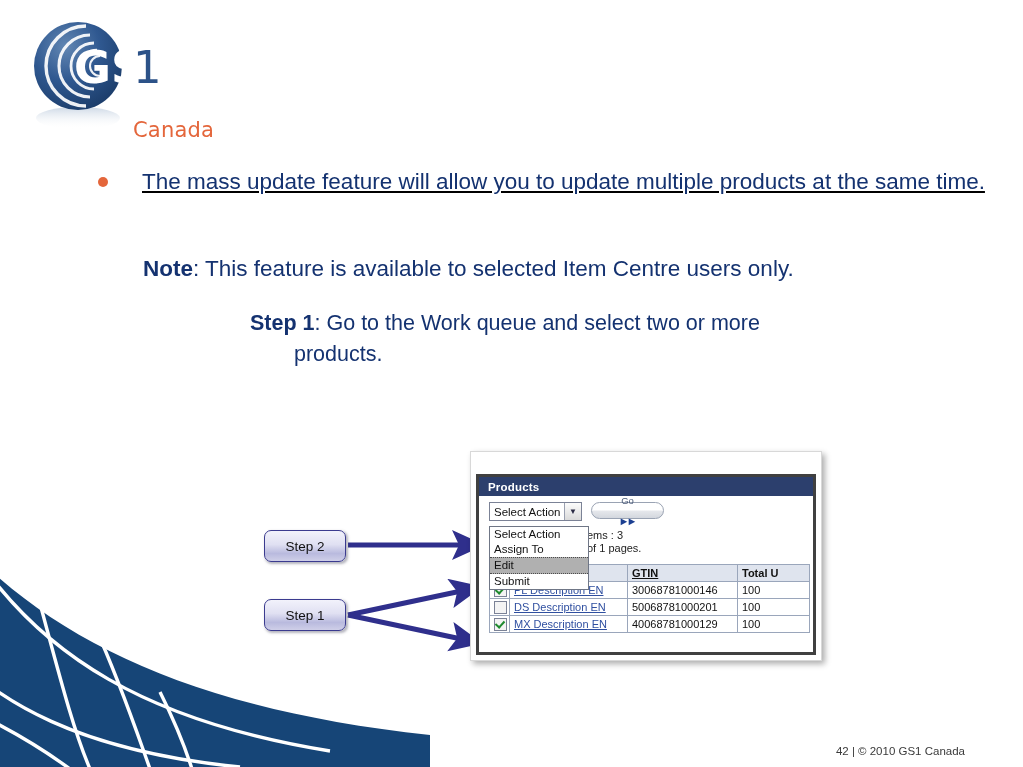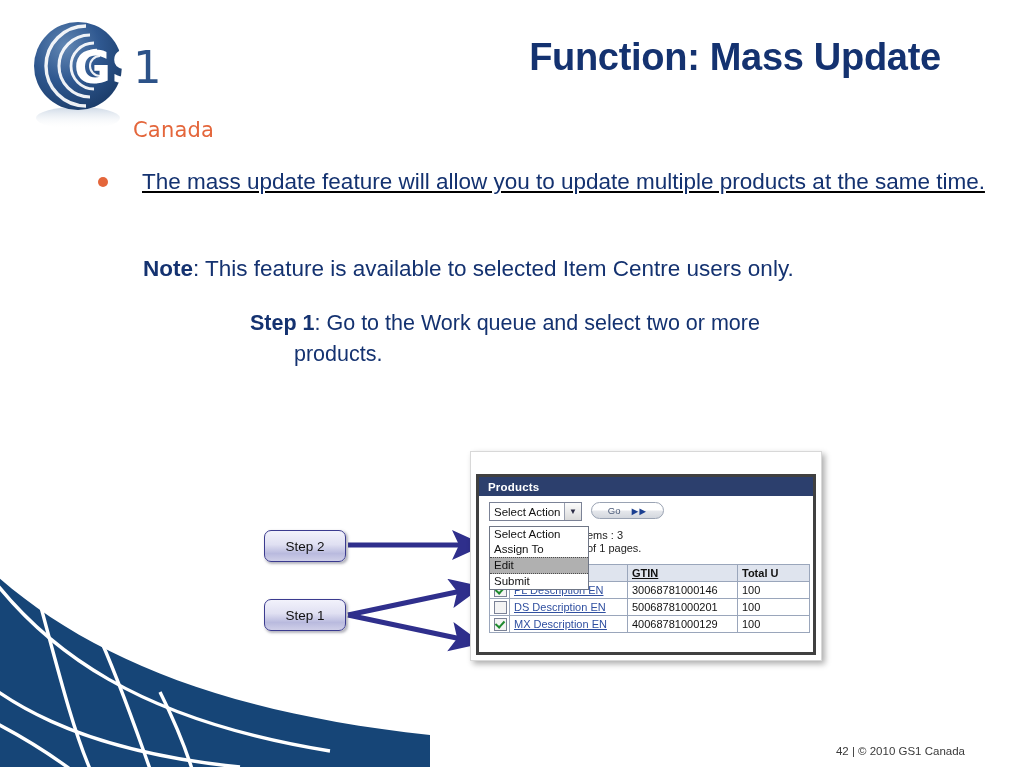--- a/index.html
+++ b/index.html
@@ -230,20 +230,21 @@
     border: 1px solid #9aa3b3;
     border-radius: 9px;
     background: linear-gradient(to bottom,#ffffff 0%,#ffffff 48%,#e6e8ec 52%,#d3d7de 100%);
     display: flex;
     align-items: center;
     justify-content: center;
     gap: 9px;
     font-size: 9.5px;
     color: #4a5a78;
     box-sizing: border-box;
+    flex-direction: column;
   }
   .go-chev {
     color: #1b3f91;
     font-size: 11px;
     font-weight: bold;
     letter-spacing: -3px;
     margin-right: 2px;
   }
 
   .summary {
@@ -398,21 +399,20 @@
         <path d="M 74 29 A 23 23 0 1 0 74 75" stroke-width="2.8"></path>
         <path d="M 77 36 A 16 16 0 1 0 77 68" stroke-width="2.5"></path>
         <path d="M 80 42 A 10 10 0 1 0 80 62" stroke-width="2.1"></path>
       </g>
       <text x="54" y="69" font-family="DejaVu Sans, sans-serif" font-size="45" font-weight="600" fill="#ffffff">GS</text>
       <text x="113" y="69" font-family="DejaVu Sans, sans-serif" font-size="45" font-weight="400" fill="#2c5288">1</text>
     </svg>
     <div class="logo-canada">Canada</div>
   </div>
 
-  <div class="title">Function: Mass Update</div>
 
   <div class="bullet-row">
     <div class="bullet-dot"></div>
     <div class="bullet-text">The mass update feature will allow you to update multiple products at the same time.</div>
   </div>
 
   <div class="note-line">
     <b>Note</b><span>: This feature is available to selected Item Centre users only.</span>
   </div>
 

